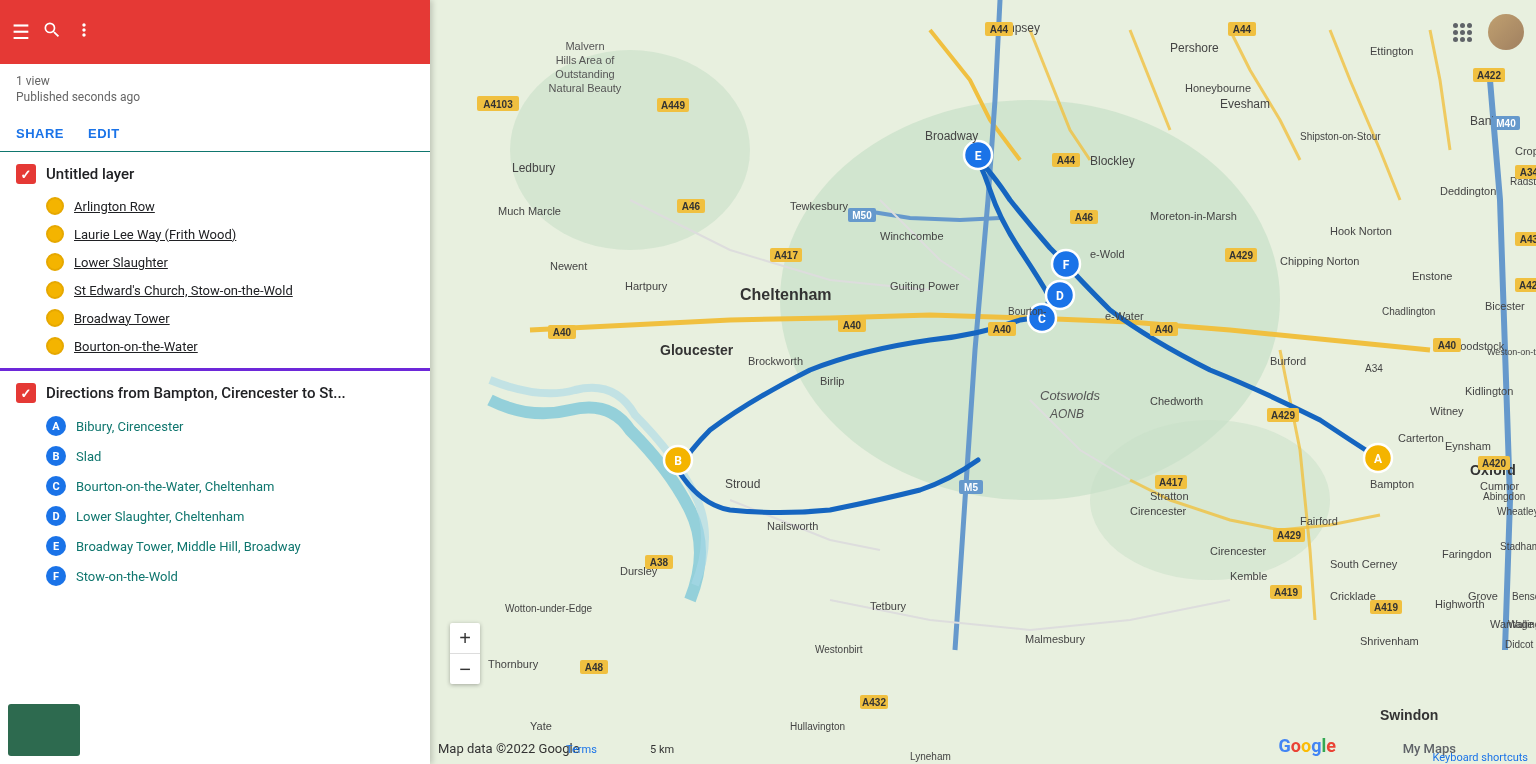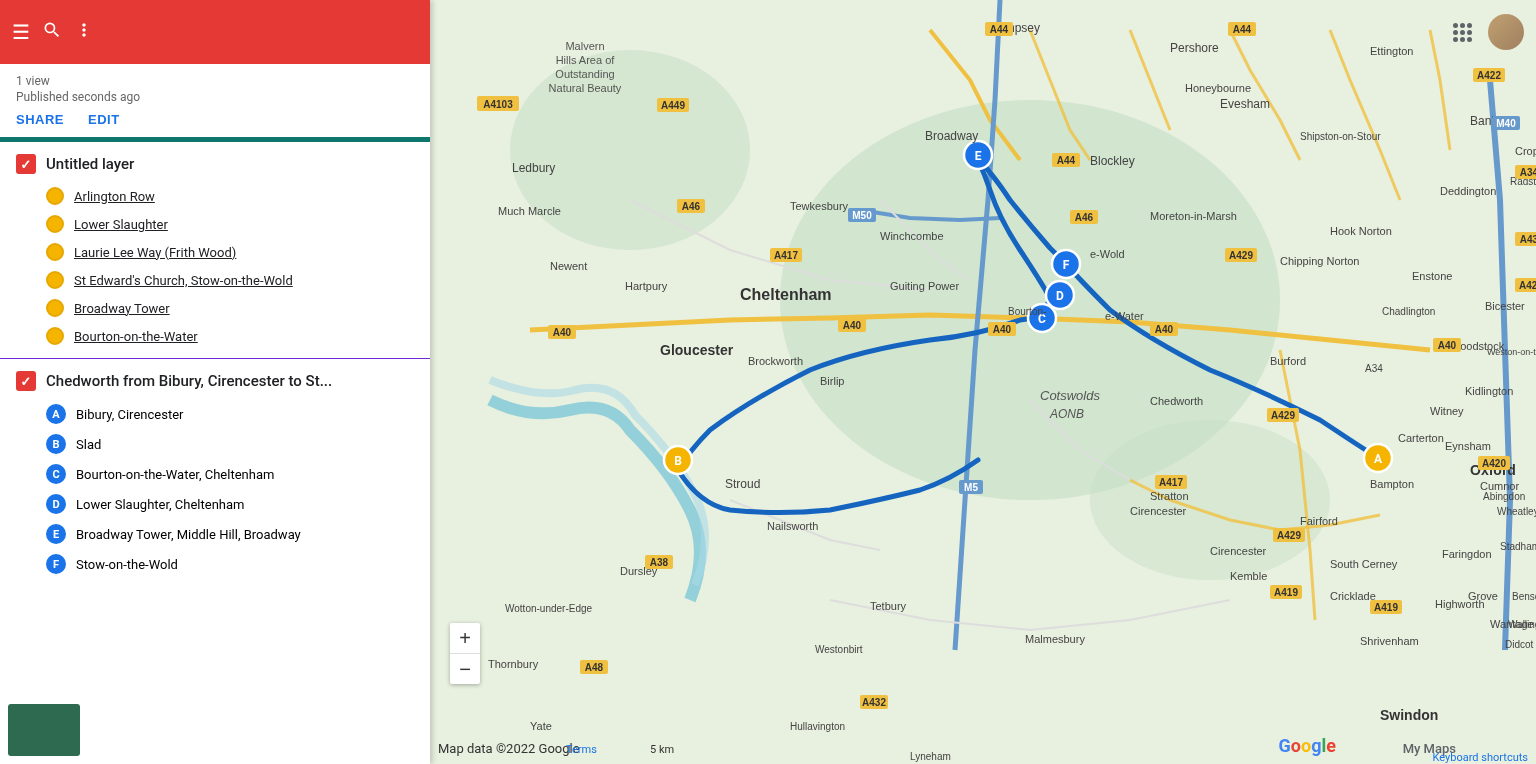--- a/index.html
+++ b/index.html
@@ -39,30 +39,30 @@
       text-overflow: ellipsis;
     }
     #header-search-icon, #header-more-icon { font-size: 20px; cursor: pointer; }
 
     
     #meta-bar {
       padding: 10px 16px 0;
       display: flex;
       flex-direction: column;
       gap: 2px;
-      border-bottom: 5px solid #0f766e;
+      border-bottom: 1px solid #0f766e;
       padding-bottom: 10px;
       flex-shrink: 0;
     }
     #meta-views { font-size: 12px; color: #666; }
     #meta-published { font-size: 12px; color: #666; }
     #meta-actions {
       display: flex;
       gap: 24px;
-      margin-top: 6px;
+      margin-top: 20px;
     }
     .meta-action-btn {
       font-size: 13px;
       font-weight: 600;
       color: #1a73e8;
       cursor: pointer;
       border: none;
       background: none;
       letter-spacing: 0.5px;
     }
@@ -70,21 +70,21 @@
     
     #content {
       padding: 0;
       flex: 1;
       overflow-y: auto;
     }
 
     
     .layer-section {
       padding: 12px 16px 8px;
-      border-bottom: 1px solid #6d28d9;
+      border-bottom: 3px solid #6d28d9;
     }
     .layer-header {
       display: flex;
       align-items: center;
       gap: 10px;
       margin-bottom: 8px;
     }
     .layer-checkbox {
       width: 20px;
       height: 20px;
@@ -164,21 +164,21 @@
       color: #fff;
       font-size: 11px;
       font-weight: bold;
       display: flex;
       align-items: center;
       justify-content: center;
       flex-shrink: 0;
     }
     .waypoint-name {
       font-size: 13px;
-      color: #000000;
+      color: #0f766e;
     }
 
     
     #bottom-thumb {
       position: absolute;
       bottom: 0;
       left: 0;
       width: 80px;
       height: 60px;
       background: #2d6a4f;
@@ -345,44 +345,44 @@
         <div class="layer-checkbox"></div>
         <span class="layer-title">Untitled layer</span>
       </div>
 
       <div class="place-item">
         <div class="place-icon"></div>
         <span class="place-name">Arlington Row</span>
       </div>
       <div class="place-item">
         <div class="place-icon"></div>
-        <span class="place-name">Lower Slaughter</span>
+        <span class="place-name">Laurie Lee Way (Frith Wood)</span>
       </div>
       <div class="place-item">
         <div class="place-icon"></div>
-        <span class="place-name">Laurie Lee Way (Frith Wood)</span>
+        <span class="place-name">Lower Slaughter</span>
       </div>
       <div class="place-item">
         <div class="place-icon"></div>
         <span class="place-name">St Edward's Church, Stow-on-the-Wold</span>
       </div>
       <div class="place-item">
         <div class="place-icon"></div>
         <span class="place-name">Broadway Tower</span>
       </div>
       <div class="place-item">
         <div class="place-icon"></div>
         <span class="place-name">Bourton-on-the-Water</span>
       </div>
     </div>
 
     <div class="directions-section">
       <div class="directions-header">
         <div class="layer-checkbox"></div>
-        <span class="directions-title">Chedworth from Bibury, Cirencester to St...</span>
+        <span class="directions-title">Directions from Bampton, Cirencester to St...</span>
       </div>
 
       <div class="waypoint-item">
         <div class="waypoint-badge">A</div>
         <span class="waypoint-name">Bibury, Cirencester</span>
       </div>
       <div class="waypoint-item">
         <div class="waypoint-badge">B</div>
         <span class="waypoint-name">Slad</span>
       </div>

